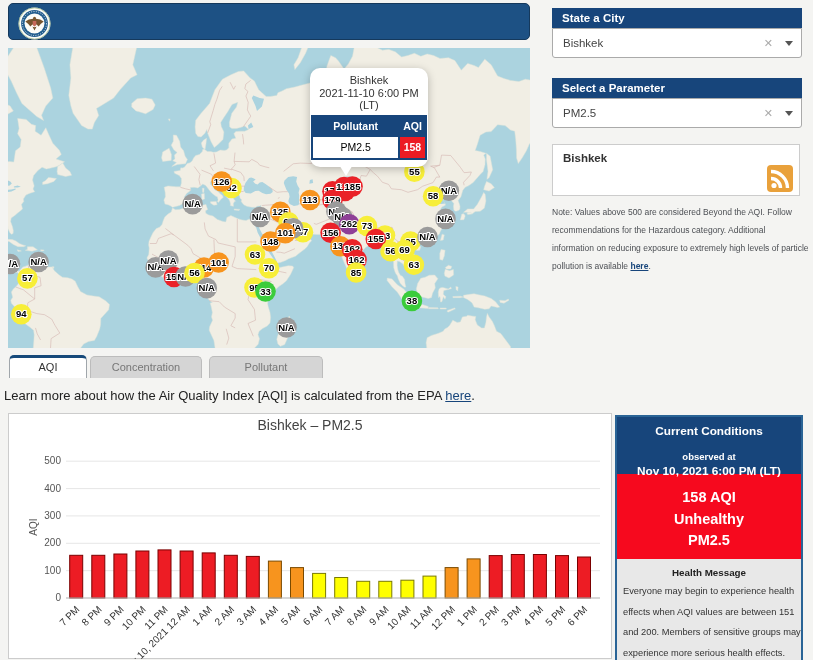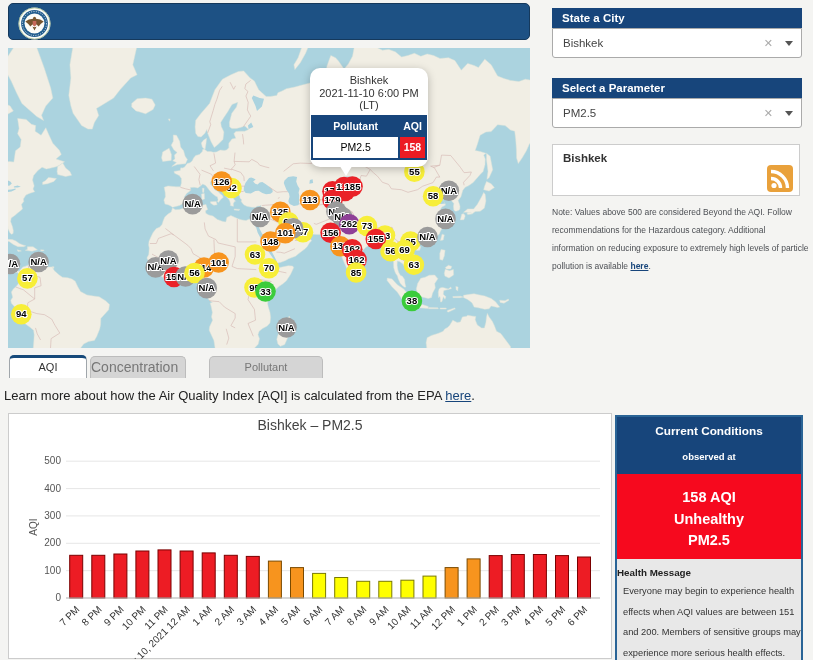--- a/index.html
+++ b/index.html
@@ -281,21 +281,21 @@
 <svg width="26" height="27" viewBox="0 0 26 27" style="position:absolute;right:6px;bottom:3px">
       <rect width="26" height="27" rx="4" fill="#e9a13b"></rect>
       <circle cx="7" cy="20.5" r="2.6" fill="#fff"></circle>
       <path d="M4 13.5 a9.5 9.5 0 0 1 9.5 9.5" fill="none" stroke="#fff" stroke-width="3.4"></path>
       <path d="M4 6.5 a16.5 16.5 0 0 1 16.5 16.5" fill="none" stroke="#fff" stroke-width="3.4"></path>
     </svg>
 </div>
 <div style="position:absolute;left:552px;top:204px;width:260px;font-size:8.5px;line-height:17.9px;color:#4c4f54;white-space:nowrap">Note: Values above 500 are considered Beyond the AQI. Follow<br>recommendations for the Hazardous category. Additional<br>information on reducing exposure to extremely high levels of particle<br>pollution is available <a style="color:#17457b;font-weight:bold;text-decoration:underline">here</a>.</div>
 
 <div style="position:absolute;left:9px;top:355px;width:78px;height:23px;background:#fff;border:1px solid #a0a6ab;border-top:3px solid #174a7b;border-bottom:none;border-radius:5px 5px 0 0;box-sizing:border-box;text-align:center;font-size:11px;color:#333;line-height:18px">AQI</div>
-<div style="position:absolute;left:90px;top:356px;width:96px;height:22px;background:#d5d5d5;border:1px solid #bcbcbc;border-bottom:none;border-radius:5px 5px 0 0;box-sizing:border-box;font-size:14px;color:#777;line-height:20px">Concentration</div>
+<div style="position:absolute;left:90px;top:356px;width:112px;height:22px;background:#d5d5d5;border:1px solid #bcbcbc;border-bottom:none;border-radius:5px 5px 0 0;box-sizing:border-box;text-align:center;font-size:11px;color:#777;line-height:20px">Concentration</div>
 <div style="position:absolute;left:209px;top:356px;width:114px;height:22px;background:#d5d5d5;border:1px solid #bcbcbc;border-bottom:none;border-radius:5px 5px 0 0;box-sizing:border-box;text-align:center;font-size:11px;color:#777;line-height:20px">Pollutant</div>
 <div style="position:absolute;left:4px;top:388px;font-size:13px;color:#222">Learn more about how the Air Quality Index [AQI] is calculated from the EPA <a style="color:#17457b;text-decoration:underline">here</a>.</div>
 <svg style="position:absolute;left:8px;top:413px" width="604" height="246" viewBox="0 0 604 246">
     <rect x="0.5" y="0.5" width="603" height="245" fill="#fff" stroke="#ccc"></rect>
     <text x="302" y="17" font-size="14" fill="#444" text-anchor="middle" font-family="Liberation Sans, sans-serif">Bishkek – PM2.5</text>
     <line x1="58" y1="185.0" x2="592" y2="185.0" stroke="#e6e6e6" stroke-width="1"></line>
     <text x="53" y="188.0" font-size="10" fill="#555" text-anchor="end" font-family="Liberation Sans, sans-serif">0</text>
     <line x1="58" y1="157.7" x2="592" y2="157.7" stroke="#e6e6e6" stroke-width="1"></line>
     <text x="53" y="160.7" font-size="10" fill="#555" text-anchor="end" font-family="Liberation Sans, sans-serif">100</text>
     <line x1="58" y1="130.3" x2="592" y2="130.3" stroke="#e6e6e6" stroke-width="1"></line>
@@ -354,16 +354,17 @@
     <rect x="547.5" y="142.6" width="13" height="42.4" fill="#ed1c24" stroke="#7a0000" stroke-width="1"></rect>
     <text x="558.0" y="197.0" font-size="10" fill="#333" text-anchor="end" transform="rotate(-45 558.0 197.0)" font-family="Liberation Sans, sans-serif">5 PM</text>
     <rect x="569.5" y="144.0" width="13" height="41.0" fill="#ed1c24" stroke="#7a0000" stroke-width="1"></rect>
     <text x="580.0" y="197.0" font-size="10" fill="#333" text-anchor="end" transform="rotate(-45 580.0 197.0)" font-family="Liberation Sans, sans-serif">6 PM</text>
     <line x1="58" y1="185" x2="592" y2="185" stroke="#bbb" stroke-width="1"></line>
   </svg>
 <div style="position:absolute;left:615px;top:415px;width:188px;height:278px;border:2px solid #2a6496;box-sizing:border-box;background:#e8e8e8">
 <div style="background:#17457b;color:#fff;text-align:center;height:57px">
 <div style="font-size:11.8px;font-weight:bold;padding-top:7px">Current Conditions</div>
 <div style="font-size:9.5px;font-weight:bold;margin-top:13px">observed at</div>
+<div style="font-size:11.8px;font-weight:bold;margin-top:2px">Nov 10, 2021 6:00 PM (LT)</div>
 </div>
 <div style="background:#f6091e;color:#fff;text-align:center;height:85px;font-size:14.5px;font-weight:bold;line-height:21.5px;padding-top:13px;box-sizing:border-box">158 AQI<br>Unhealthy<br>PM2.5</div>
-<div style="font-size:9.8px;font-weight:bold;color:#222;margin-top:8px">Health Message</div>
+<div style="text-align:center;font-size:9.8px;font-weight:bold;color:#222;margin-top:8px">Health Message</div>
 <div style="font-size:9.3px;color:#333;line-height:20.7px;margin:3px 0 0 6px;white-space:nowrap">Everyone may begin to experience health<br>effects when AQI values are between 151<br>and 200. Members of sensitive groups may<br>experience more serious health effects.</div>
 </div>
 </body></html>

